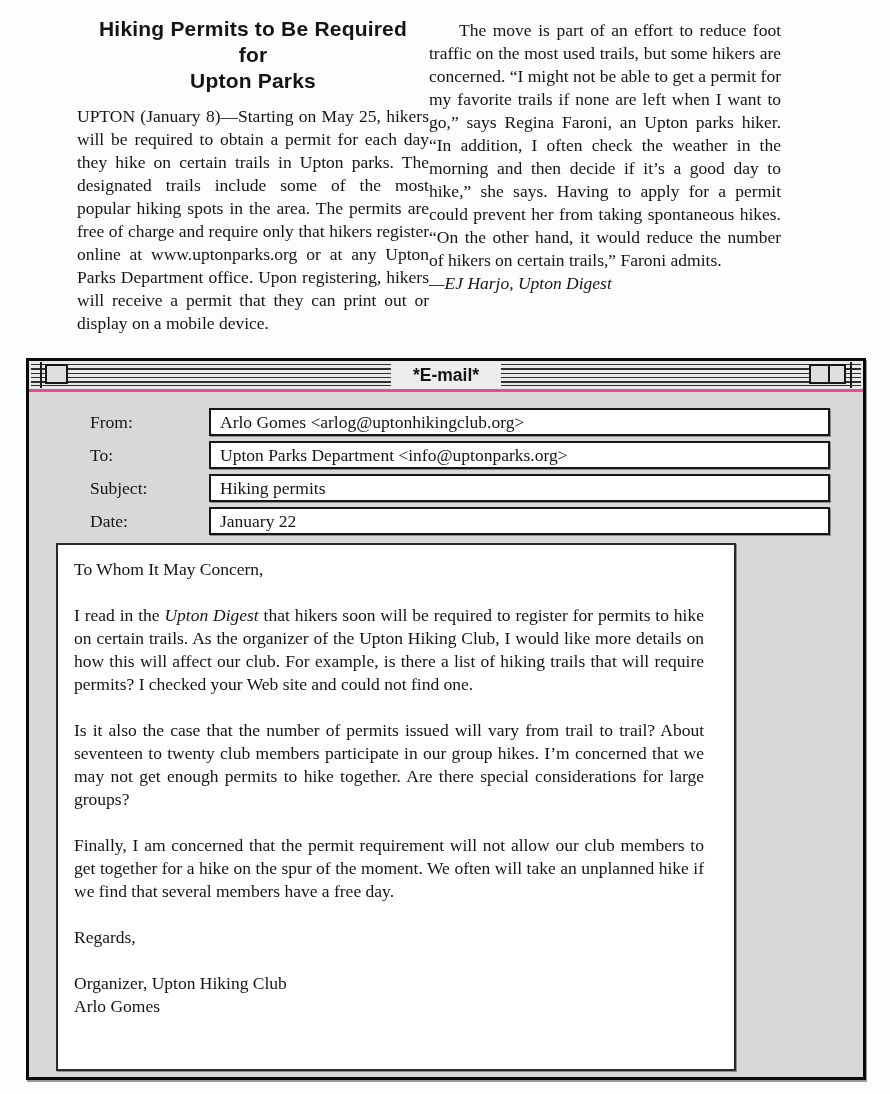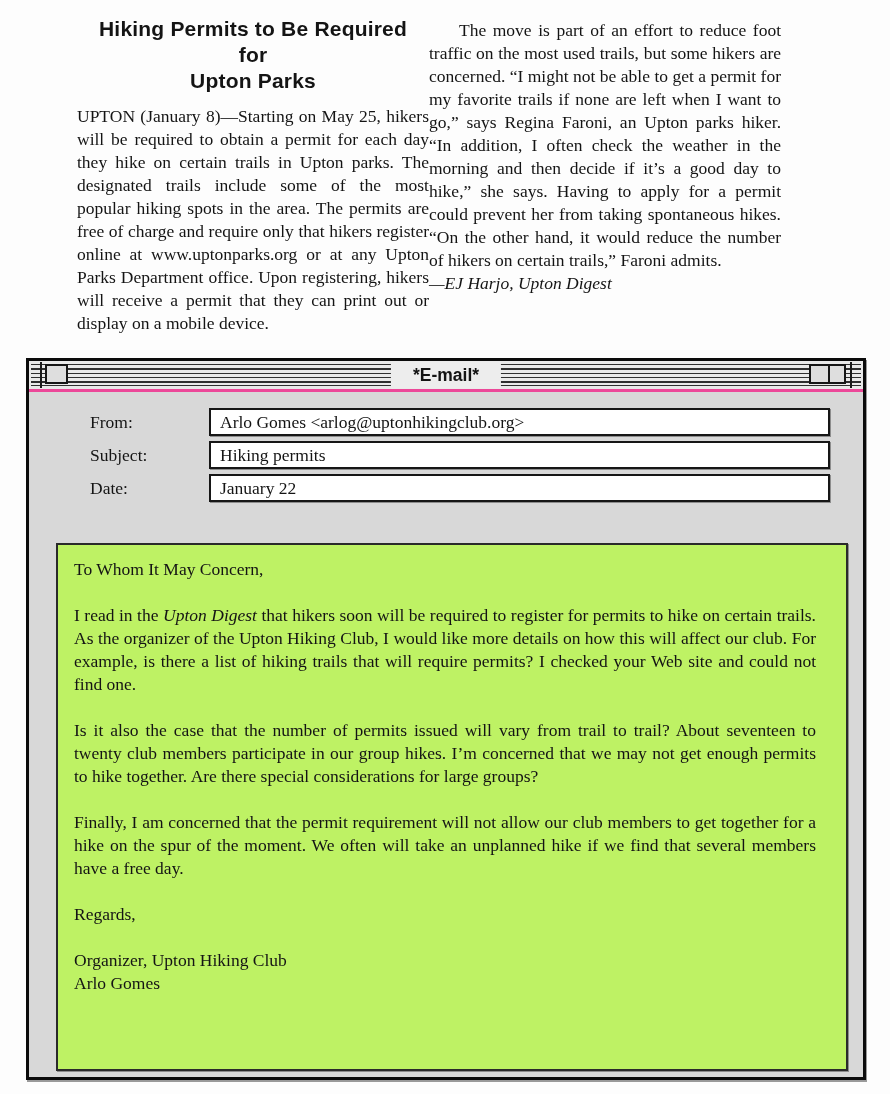--- a/index.html
+++ b/index.html
@@ -61,22 +61,22 @@
   .frow:first-child{margin-top:17px;}
   .flabel{width:119px;font-size:17.5px;flex:0 0 119px;}
   .fbox{
     flex:1;height:26px;box-sizing:border-box;background:#fff;
     border:2px solid #161616;display:flex;align-items:center;
     padding:12px 9px;font-size:17.5px;box-shadow:1px 1px 0 #8d8d8d;
     white-space:nowrap;overflow:hidden;
   }
   
   .bodybox{
-    position:absolute;left:27px;top:182px;width:792px;height:528px;
-    box-sizing:border-box;background:#bef264;border:2px solid #2a2a2a;
+    position:absolute;left:27px;top:182px;width:680px;height:528px;
+    box-sizing:border-box;background:#ffffff;border:2px solid #2a2a2a;
     padding:13px 30px 10px 16px;font-size:17.5px;line-height:23px;
     box-shadow:1px 1px 0 #8d8d8d;
   }
   .bodybox p{margin:0 0 23px;text-align:justify;}
   .bodybox p.nojust{text-align:left;}
   .bodybox .sig{margin:0;text-align:left;}
   .ital{font-style:italic;}
 </style>
 </head>
 <body>
@@ -107,20 +107,26 @@
   </div>
 
   <div class="fields">
     <div class="frow">
       <span class="flabel">From:</span>
       <div class="fbox">
           <span>Arlo Gomes &lt;arlog@uptonhikingclub.org&gt;</span>
         </div>
     </div>
     <div class="frow">
+      <span class="flabel">To:</span>
+      <div class="fbox">
+          <span>Upton Parks Department &lt;info@uptonparks.org&gt;</span>
+        </div>
+    </div>
+    <div class="frow">
       <span class="flabel">Subject:</span>
       <div class="fbox">
           <span>Hiking permits</span>
         </div>
     </div>
     <div class="frow">
       <span class="flabel">Date:</span>
       <div class="fbox">
           <span>January 22</span>
         </div>

